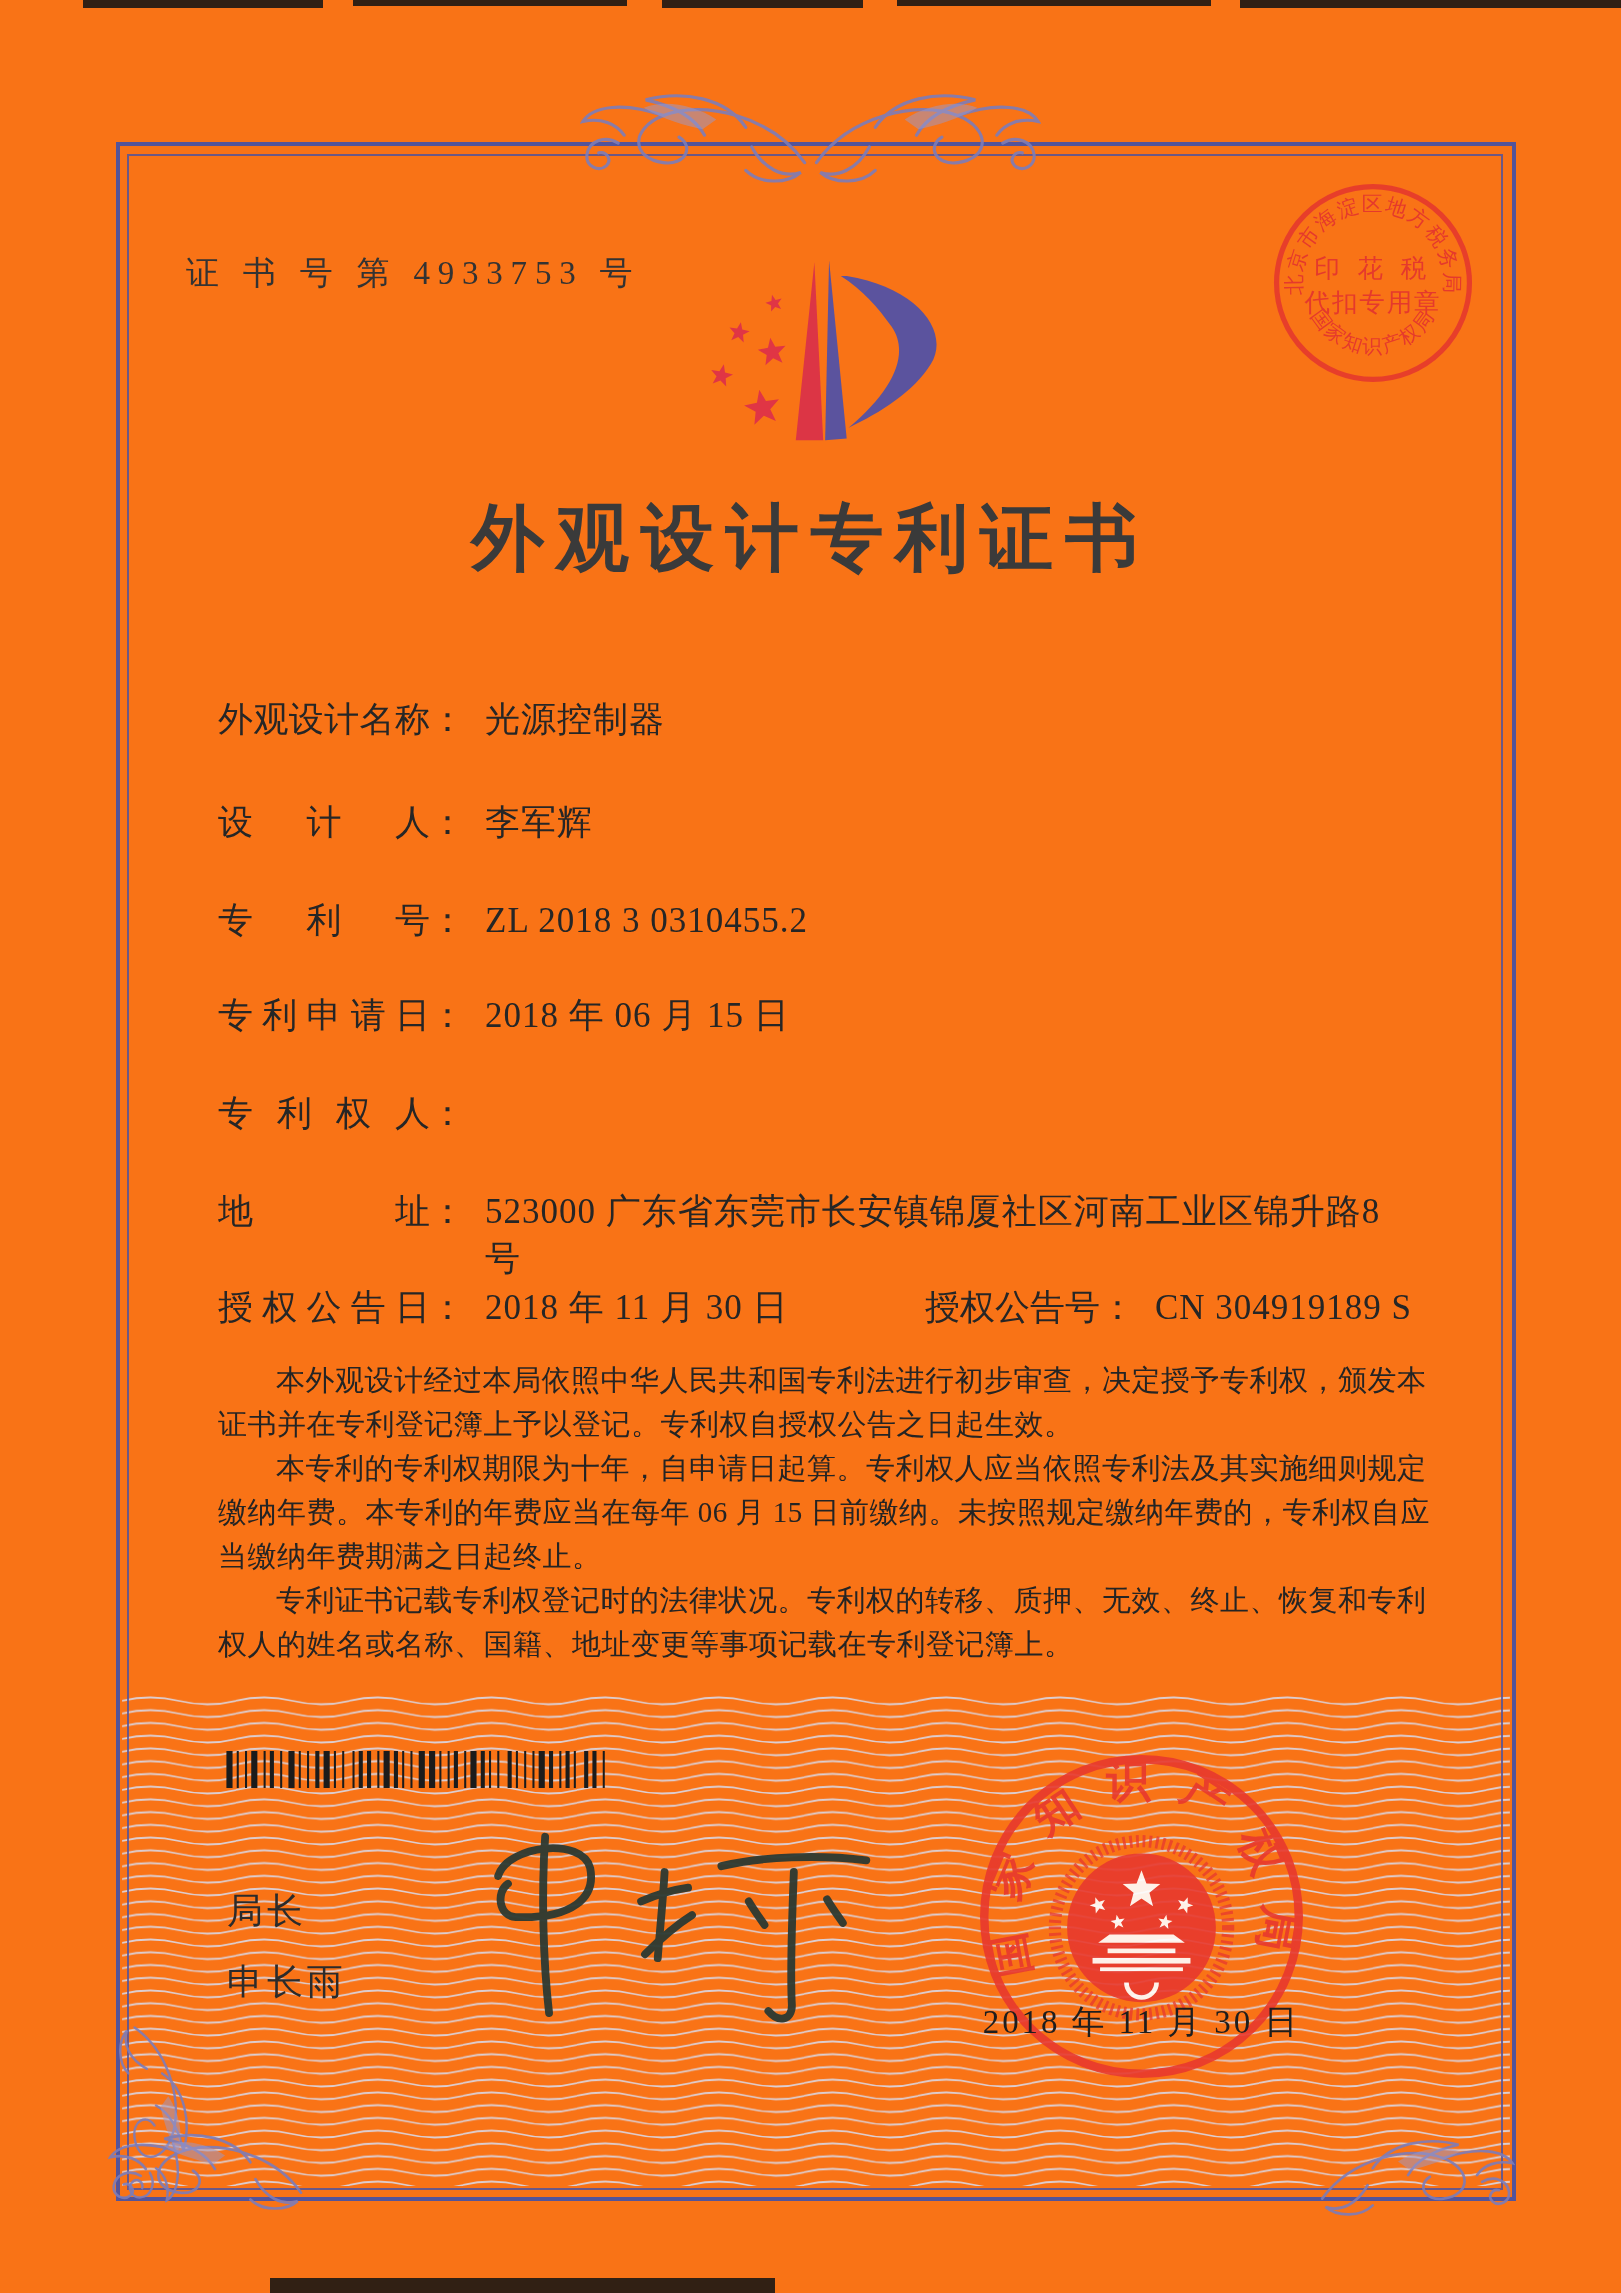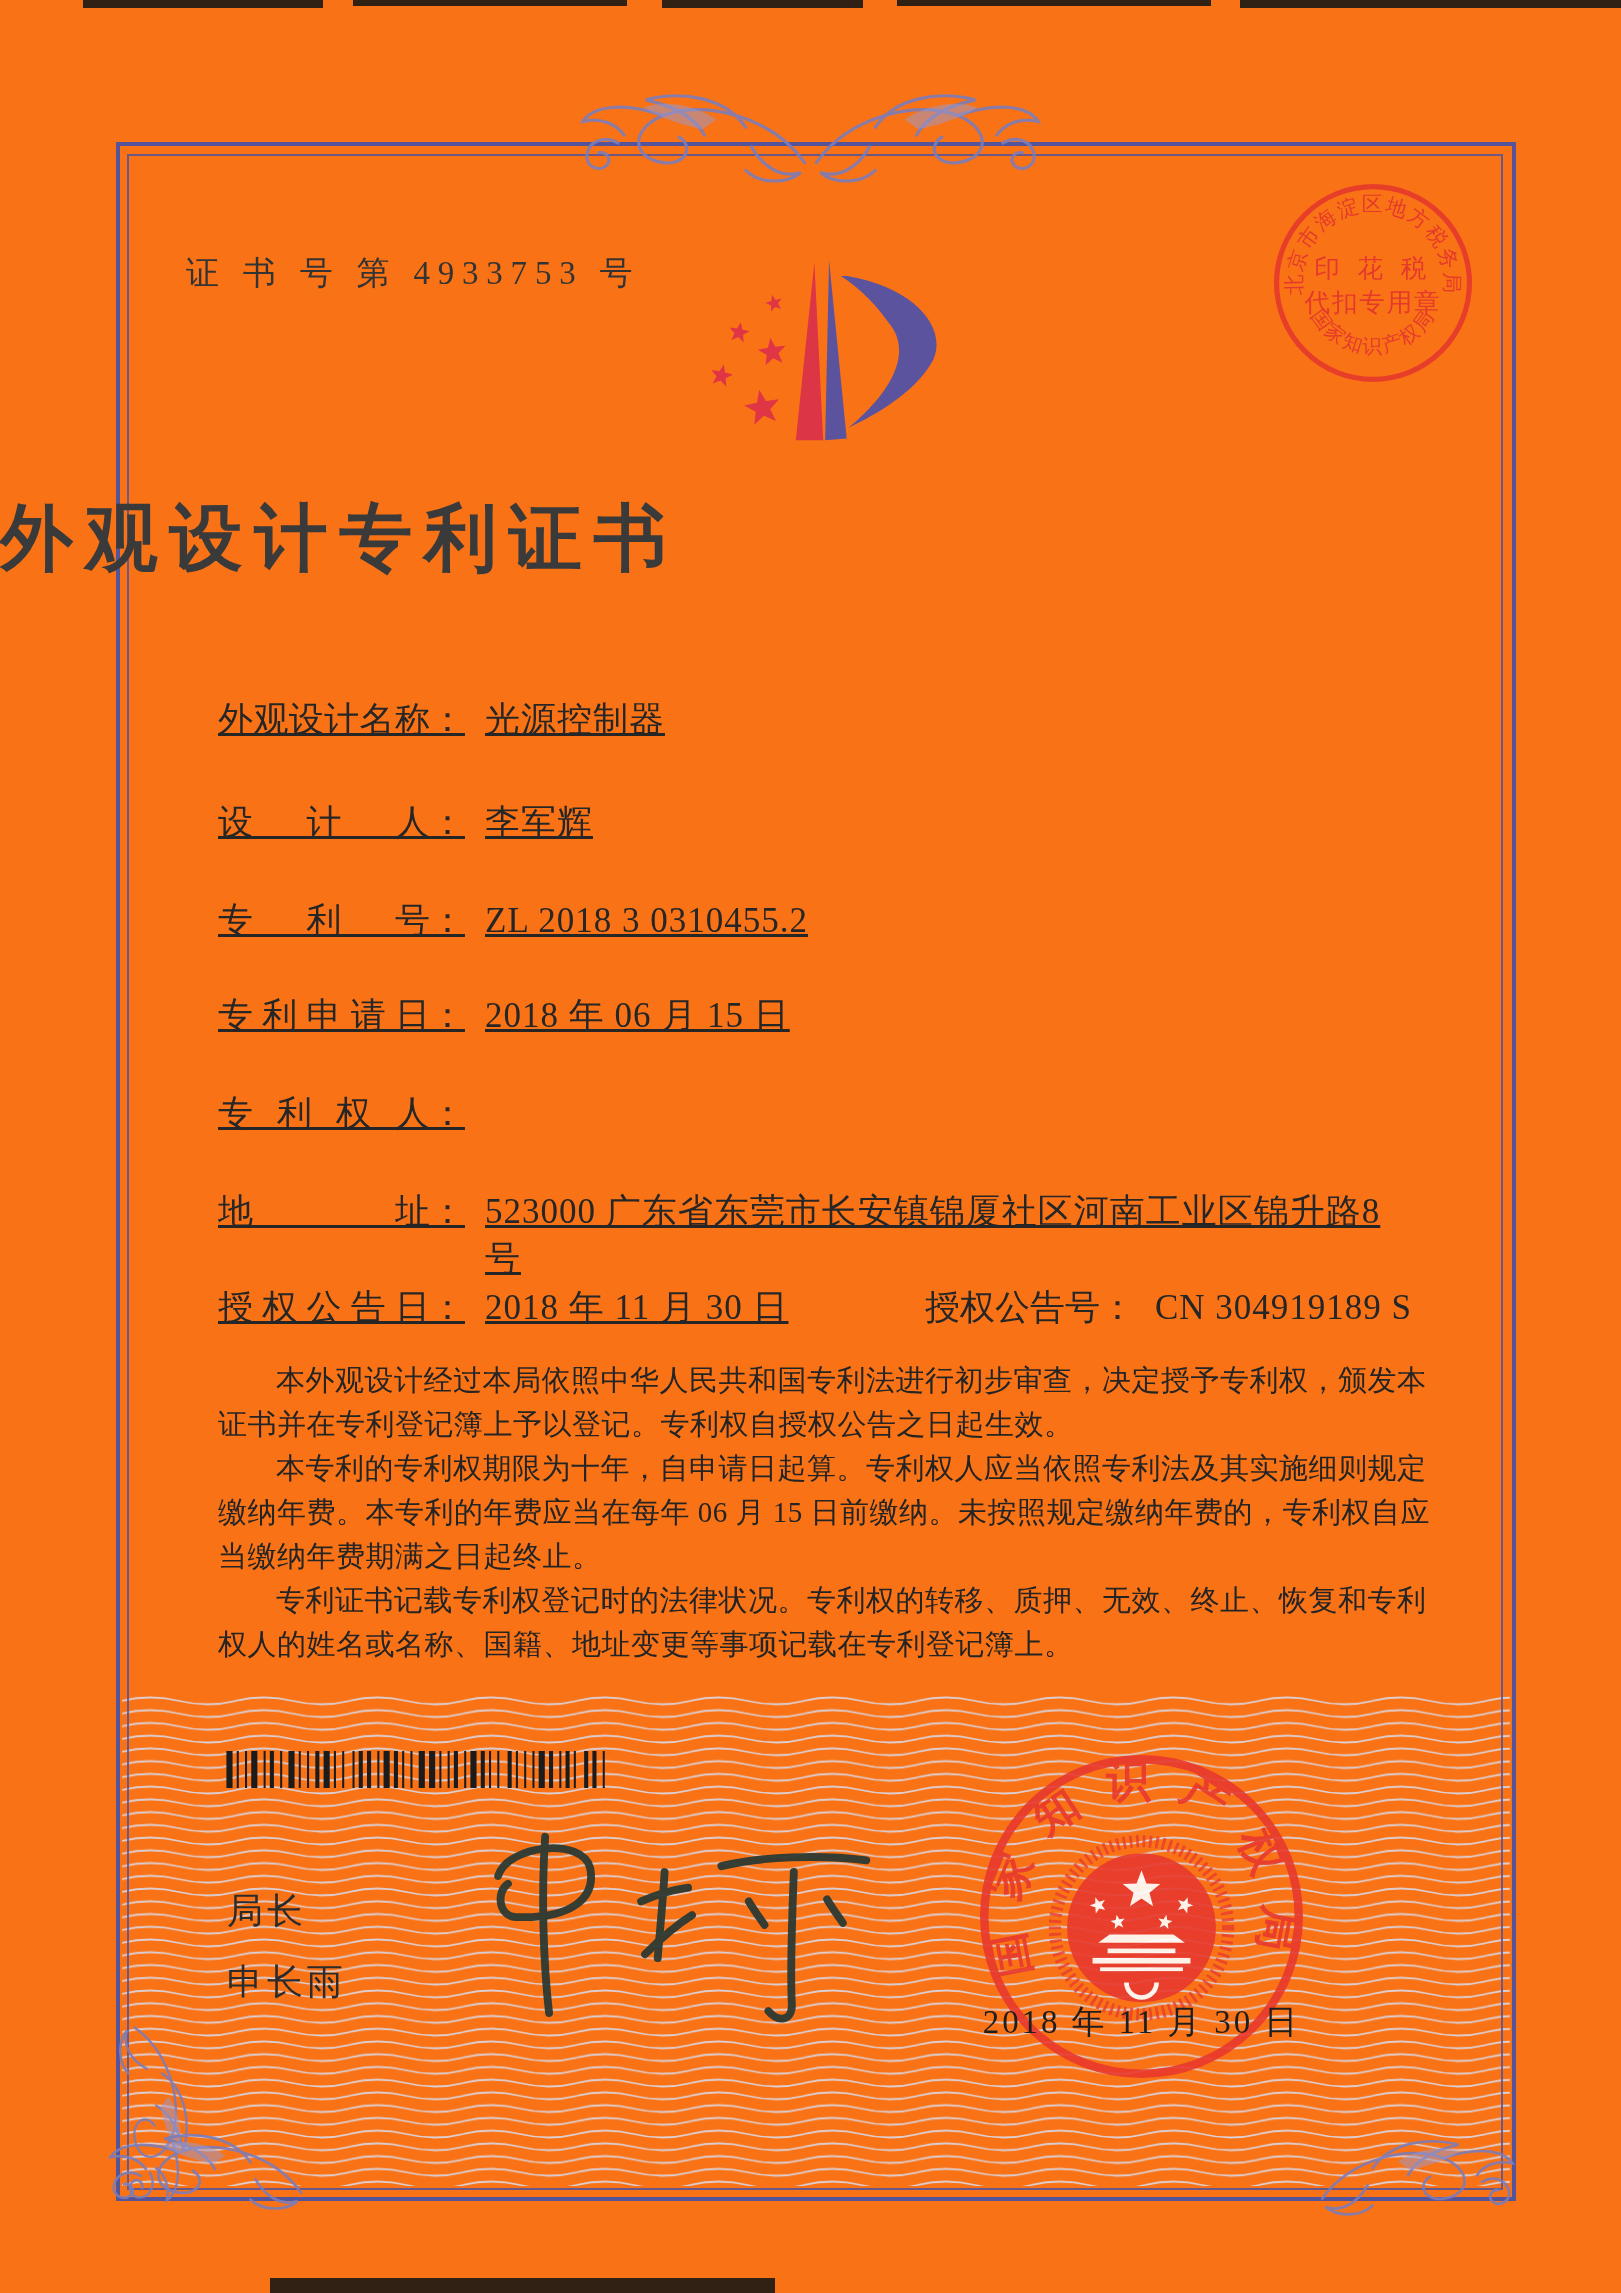--- a/index.html
+++ b/index.html
@@ -9,24 +9,24 @@
   
   .scanbar{position:absolute;background:#141414;opacity:.88;}
   
   .frame-outer{position:absolute;left:116px;top:142px;width:1400px;height:2059px;
                border:4.9px solid #54549a;box-sizing:border-box;}
   .frame-inner{position:absolute;left:127px;top:154px;width:1376px;height:2036px;
                border:2px solid #54549a;box-sizing:border-box;opacity:.85;}
   
   .certno{position:absolute;left:186px;top:251px;font-size:33px;letter-spacing:7.8px;color:#333;}
   
-  .title{position:absolute;left:0;top:490px;width:1621px;
+  .title{position:absolute;left:0;top:490px;width:1621px;text-align:center;
          font-size:73px;font-weight:700;letter-spacing:11.8px;color:#3a3a3a;}
   
-  .frow{position:absolute;left:218px;display:flex;align-items:flex-start;font-size:35px;line-height:47px;color:#262626;text-decoration:underline;}
+  .frow{position:absolute;left:218px;display:flex;align-items:flex-start;font-size:35px;line-height:47px;color:#262626;}
   .flabel{display:inline-block;width:212px;text-align:justify;text-align-last:justify;}
   .fcolon{display:inline-block;width:35px;}
   .fvalue{display:inline-block;max-width:990px;white-space:pre-line;letter-spacing:1px;margin-left:20px;}
   .grant-right{position:absolute;left:925px;top:1284px;display:flex;font-size:35px;line-height:47px;color:#262626;}
   
   .notice{position:absolute;left:218px;top:1358px;width:1231px;font-size:29px;line-height:44px;
           letter-spacing:0.5px;color:#242424;}
   .notice p{margin:0;text-indent:2em;}
   
   .director{position:absolute;left:227px;font-size:36px;color:#2b2b2b;letter-spacing:3.9px;}

